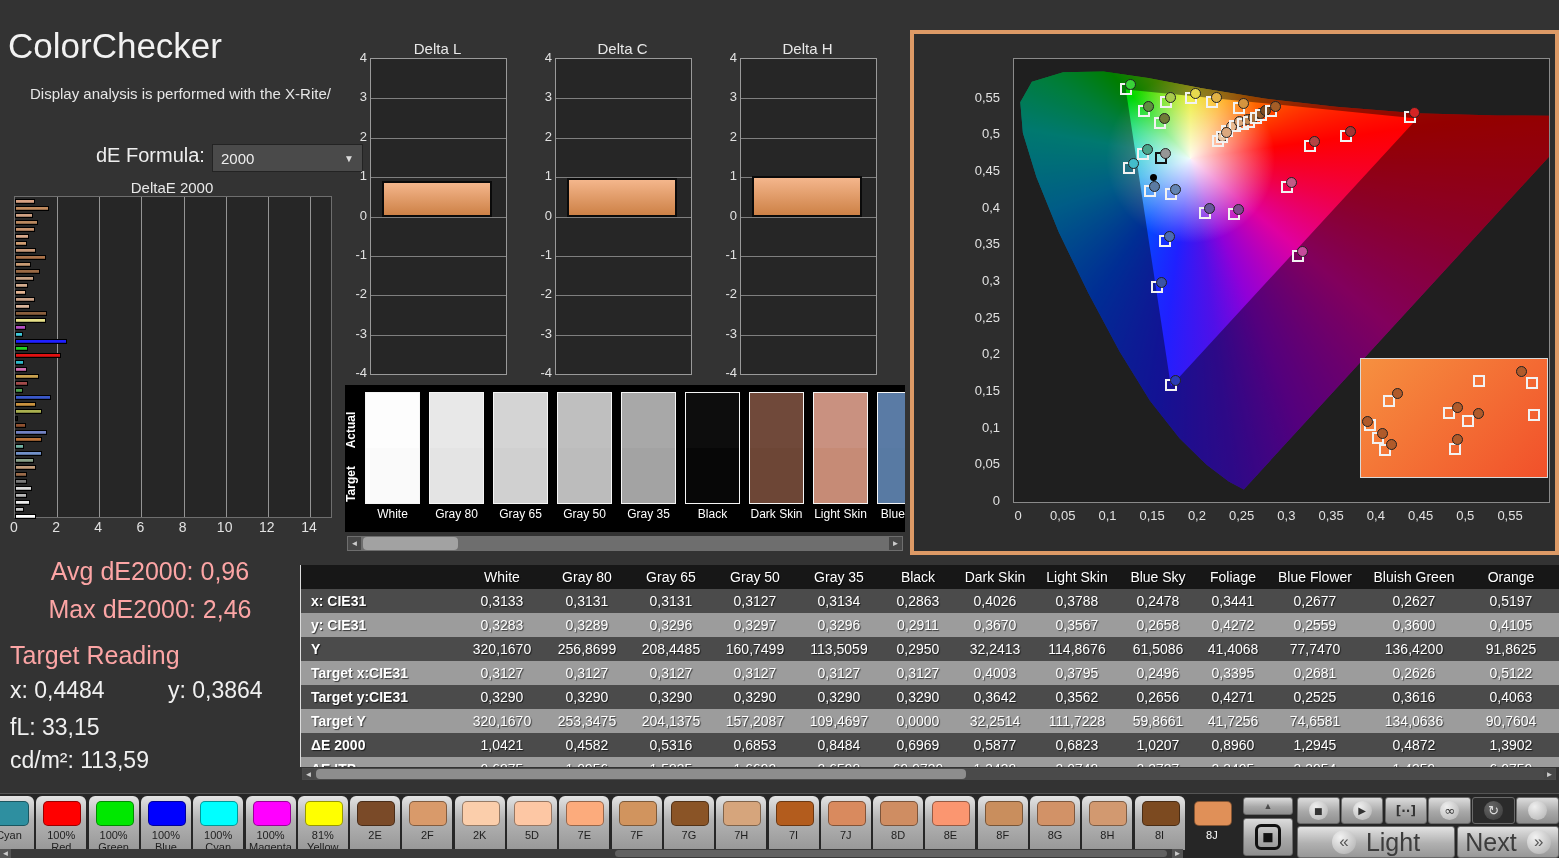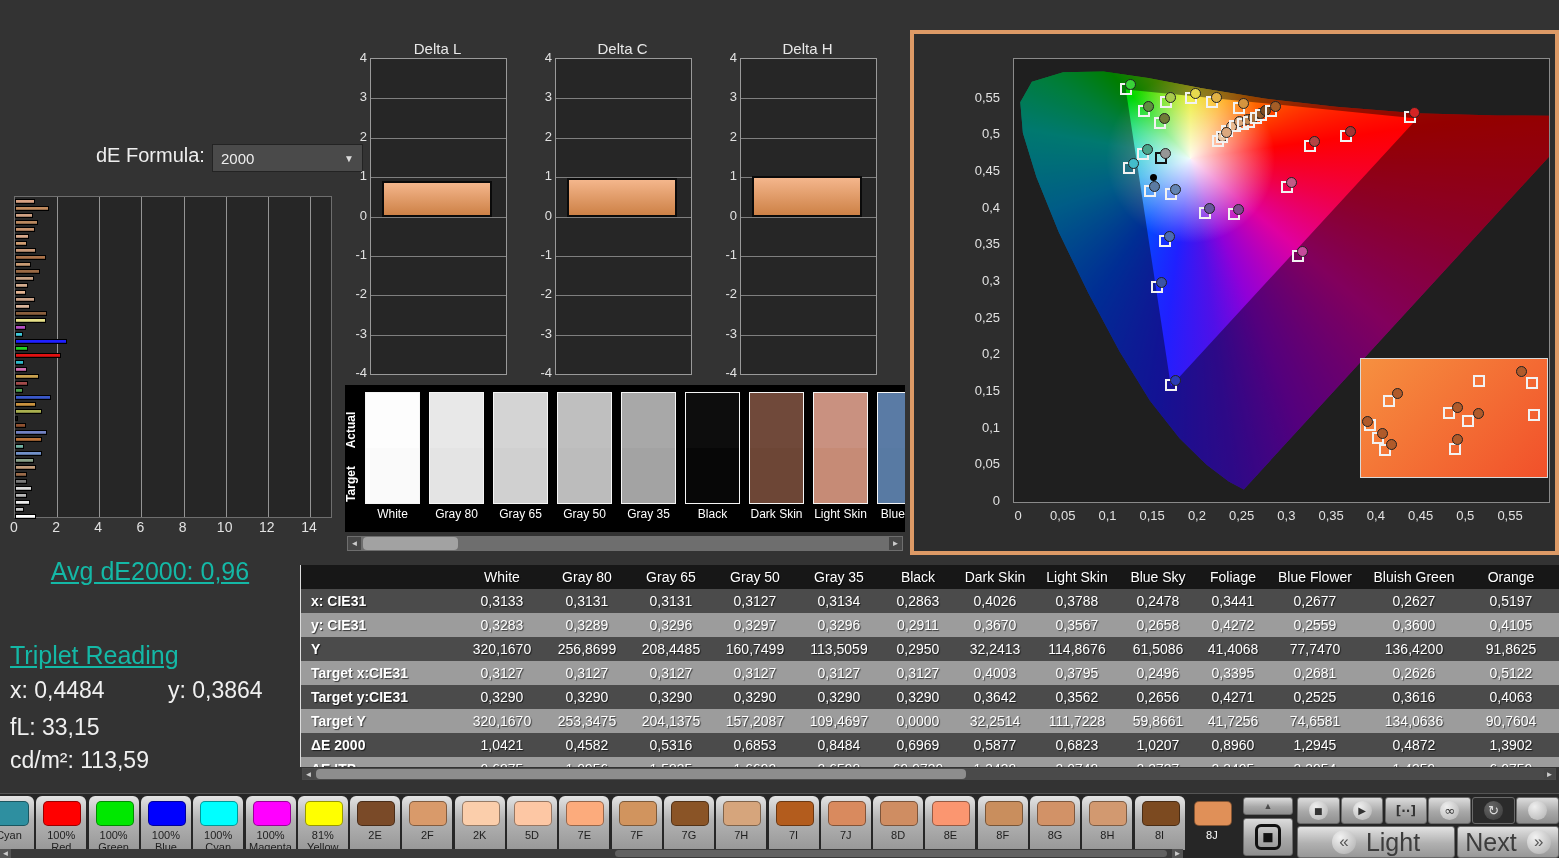--- a/index.html
+++ b/index.html
@@ -61,36 +61,39 @@
        align-items:center;justify-content:center;cursor:pointer;}
   .ctl-btn.dark{background:#2b2b2b;}
   .icon-circle{width:19px;height:19px;border-radius:50%;background:radial-gradient(circle at 35% 30%,#efefef,#b0b0b0);
        display:flex;align-items:center;justify-content:center;font-size:9px;color:#333;
        font-family:"DejaVu Sans",sans-serif;}
   .navbtn{position:absolute;background:linear-gradient(180deg,#e2e2e2,#b0b0b0 55%,#989898);
        border:1px solid #6a6a6a;border-radius:3px;box-sizing:border-box;display:flex;
        align-items:center;justify-content:center;gap:10px;cursor:pointer;color:#3c3c3c;font-size:25px;}
   .nav-glyph{width:24px;height:24px;border-radius:50%;background:radial-gradient(circle at 35% 30%,#f2f2f2,#ababab);
        display:flex;align-items:center;justify-content:center;font-size:17px;color:#555;}
-  .summary-big{font-size:25px;color:#14b8a6;text-decoration:underline;}
+  .summary-big{font-size:25px;color:#fca5a5;}
   .summary-med{font-size:23px;color:#f0f0f0;}
 </style>
 </head>
 <body>
 
 <div id="app">
 
+  <div class="abs page-title" style="left:8px;top:26px;">ColorChecker</div>
   <div class="abs desc" style="left:30px;top:83px;width:320px;">
+    <div>Display analysis is performed with the X-Rite/</div>
   </div>
   <div class="abs formula-label" style="left:96px;top:144px;">dE Formula:</div>
   <div class="abs dropdown" style="left:212px;top:144px;width:133px;height:26px;">
     <span>2000</span>
     <span class="arrow">▼</span>
   </div>
 
+  <div class="abs chart-title" style="left:14px;top:179px;width:316px;">DeltaE 2000</div>
   <div class="plot" id="deltae-plot" style="left:14px;top:196px;width:316px;height:320px;">
       <div class="vgrid" style="left: 13.3333%;"></div>
       <div class="vgrid" style="left: 26.6667%;"></div>
       <div class="vgrid" style="left: 40%;"></div>
       <div class="vgrid" style="left: 53.3333%;"></div>
       <div class="vgrid" style="left: 66.6667%;"></div>
       <div class="vgrid" style="left: 80%;"></div>
       <div class="vgrid" style="left: 93.3333%;"></div>
       <div style="position: absolute; inset: 2px 0px 0px;">
         <div class="hbar" style="width: 20.0133px; background: linear-gradient(rgb(215, 161, 131), rgb(215, 161, 131) 55%, rgba(0, 0, 0, 0.35)) rgb(215, 161, 131);"></div>
@@ -146,21 +149,22 @@
       <div class="xtick" style="left: 42.1333px; top: 0px;">2</div>
       <div class="xtick" style="left: 84.2667px; top: 0px;">4</div>
       <div class="xtick" style="left: 126.4px; top: 0px;">6</div>
       <div class="xtick" style="left: 168.533px; top: 0px;">8</div>
       <div class="xtick" style="left: 210.667px; top: 0px;">10</div>
       <div class="xtick" style="left: 252.8px; top: 0px;">12</div>
       <div class="xtick" style="left: 294.933px; top: 0px;">14</div>
     </div>
 
   <div class="abs summary-big" style="left:0px;top:557px;width:300px;text-align:center;">Avg dE2000: 0,96</div>
-  <div class="abs summary-big" style="left:10px;top:641px;">Triplet Reading</div>
+  <div class="abs summary-big" style="left:0px;top:595px;width:300px;text-align:center;">Max dE2000: 2,46</div>
+  <div class="abs summary-big" style="left:10px;top:641px;">Target Reading</div>
   <div class="abs summary-med" style="left:10px;top:677px;">x: 0,4484</div>
   <div class="abs summary-med" style="left:168px;top:677px;">y: 0,3864</div>
   <div class="abs summary-med" style="left:10px;top:714px;">fL: 33,15</div>
   <div class="abs summary-med" style="left:10px;top:747px;">cd/m²: 113,59</div>
 
   <div id="delta-charts">
       <div class="abs" style="left: 345px; top: 40px; width: 162px; height: 335px;">
         <div class="chart-title" style="position: absolute; left: 25px; top: 0px; width: 135px;">Delta L</div>
         <div class="plot" style="left: 25px; top: 18px; width: 135px; height: 315px; border-color: rgb(154, 154, 154);">
           <div class="hgrid" style="top: 39.375px;"></div>

